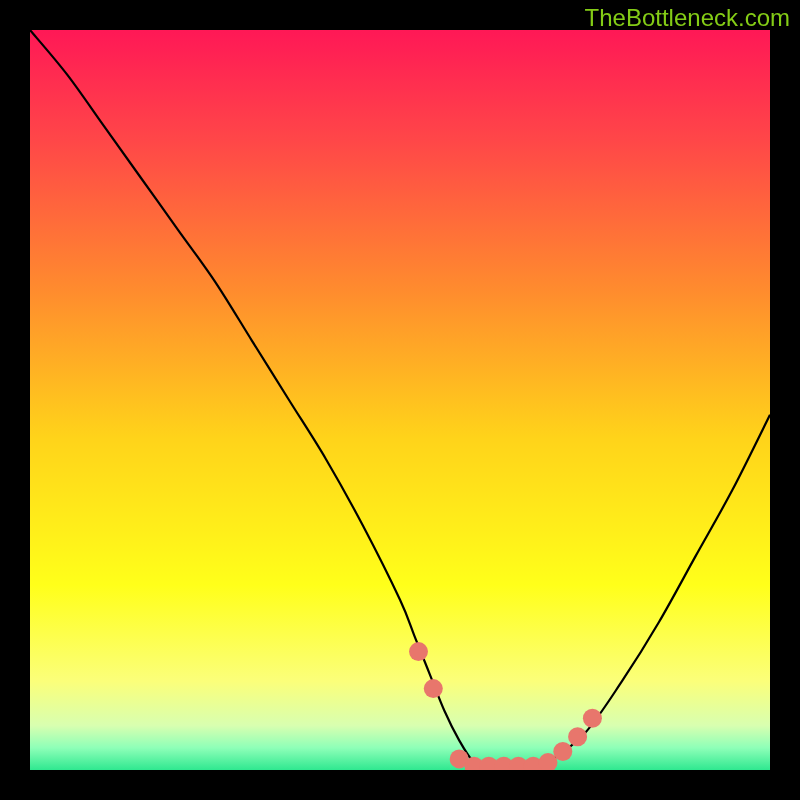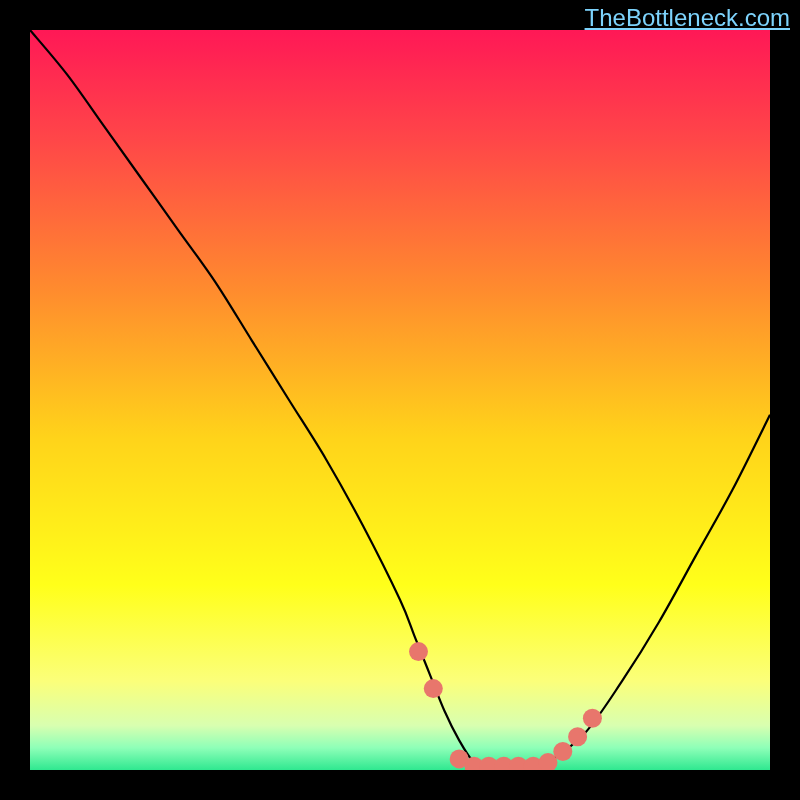--- a/index.html
+++ b/index.html
@@ -7,26 +7,25 @@
     width: 800px;
     height: 800px;
     background: #000;
     position: relative;
     overflow: hidden;
   }
   .watermark {
     position: absolute;
     top: 4px;
     right: 10px;
-    color: #7dd3fc;
+    color: #84cc16;
     font-family: Arial, sans-serif;
     font-size: 24px;
     font-weight: 500;
     z-index: 10;
-    text-decoration: underline;
   }
   .frame {
     position: absolute;
     top: 30px;
     left: 30px;
     width: 740px;
     height: 740px;
     background: #000;
   }
   .gradient-bg {

